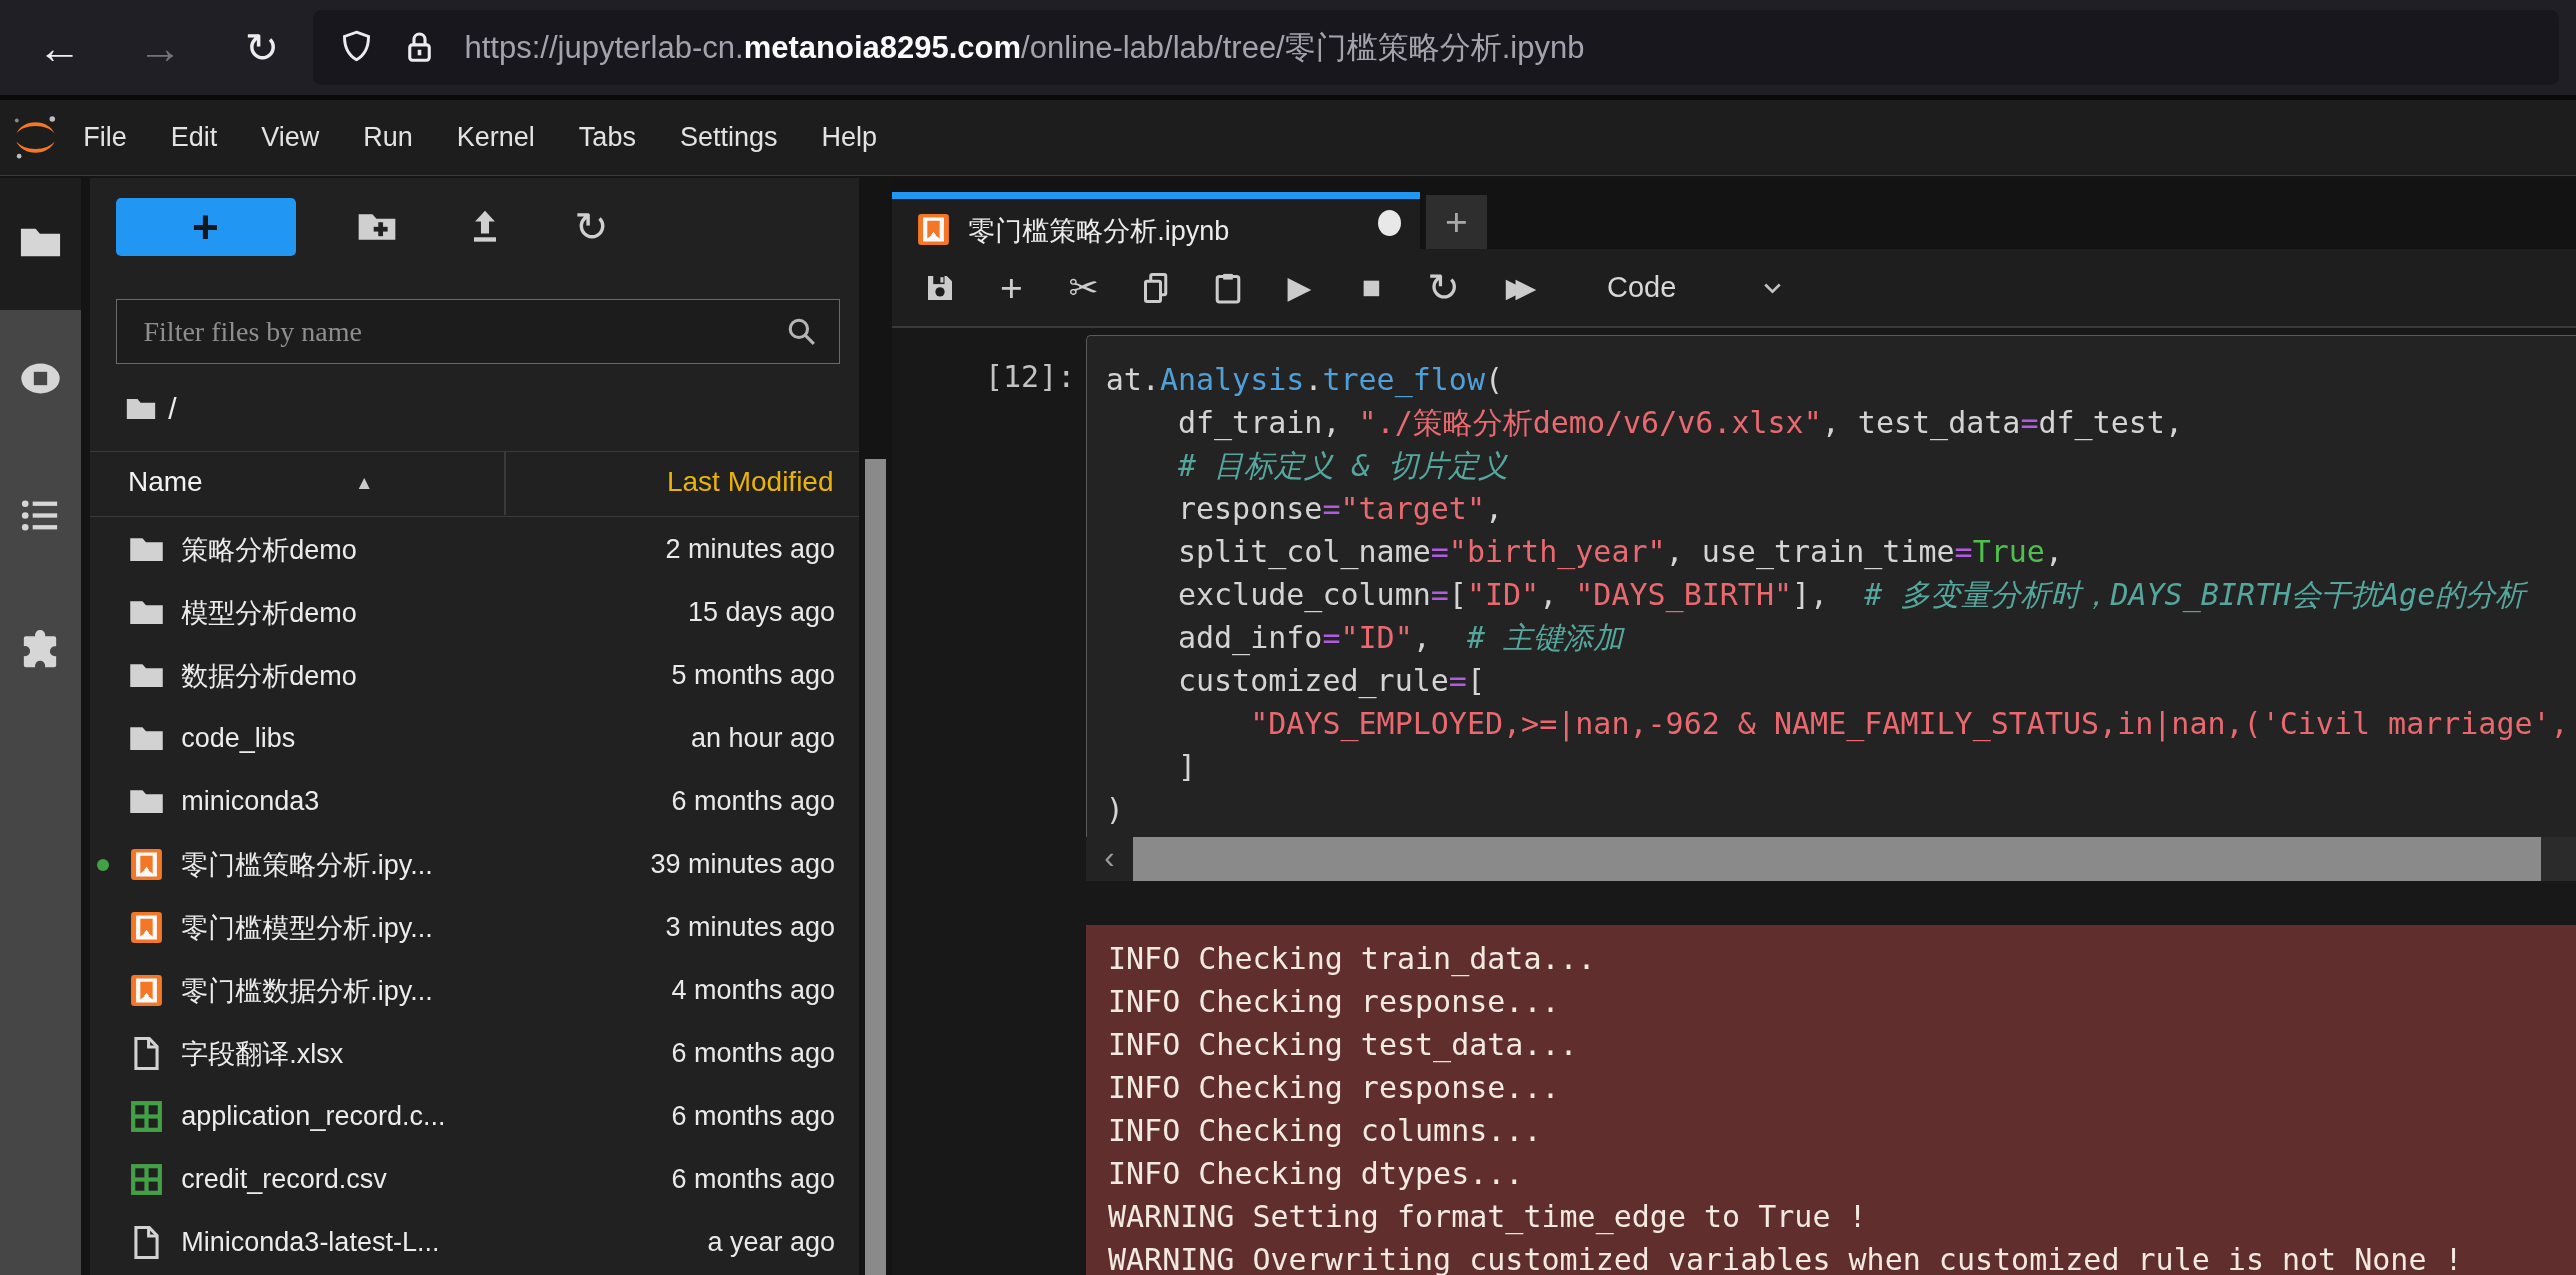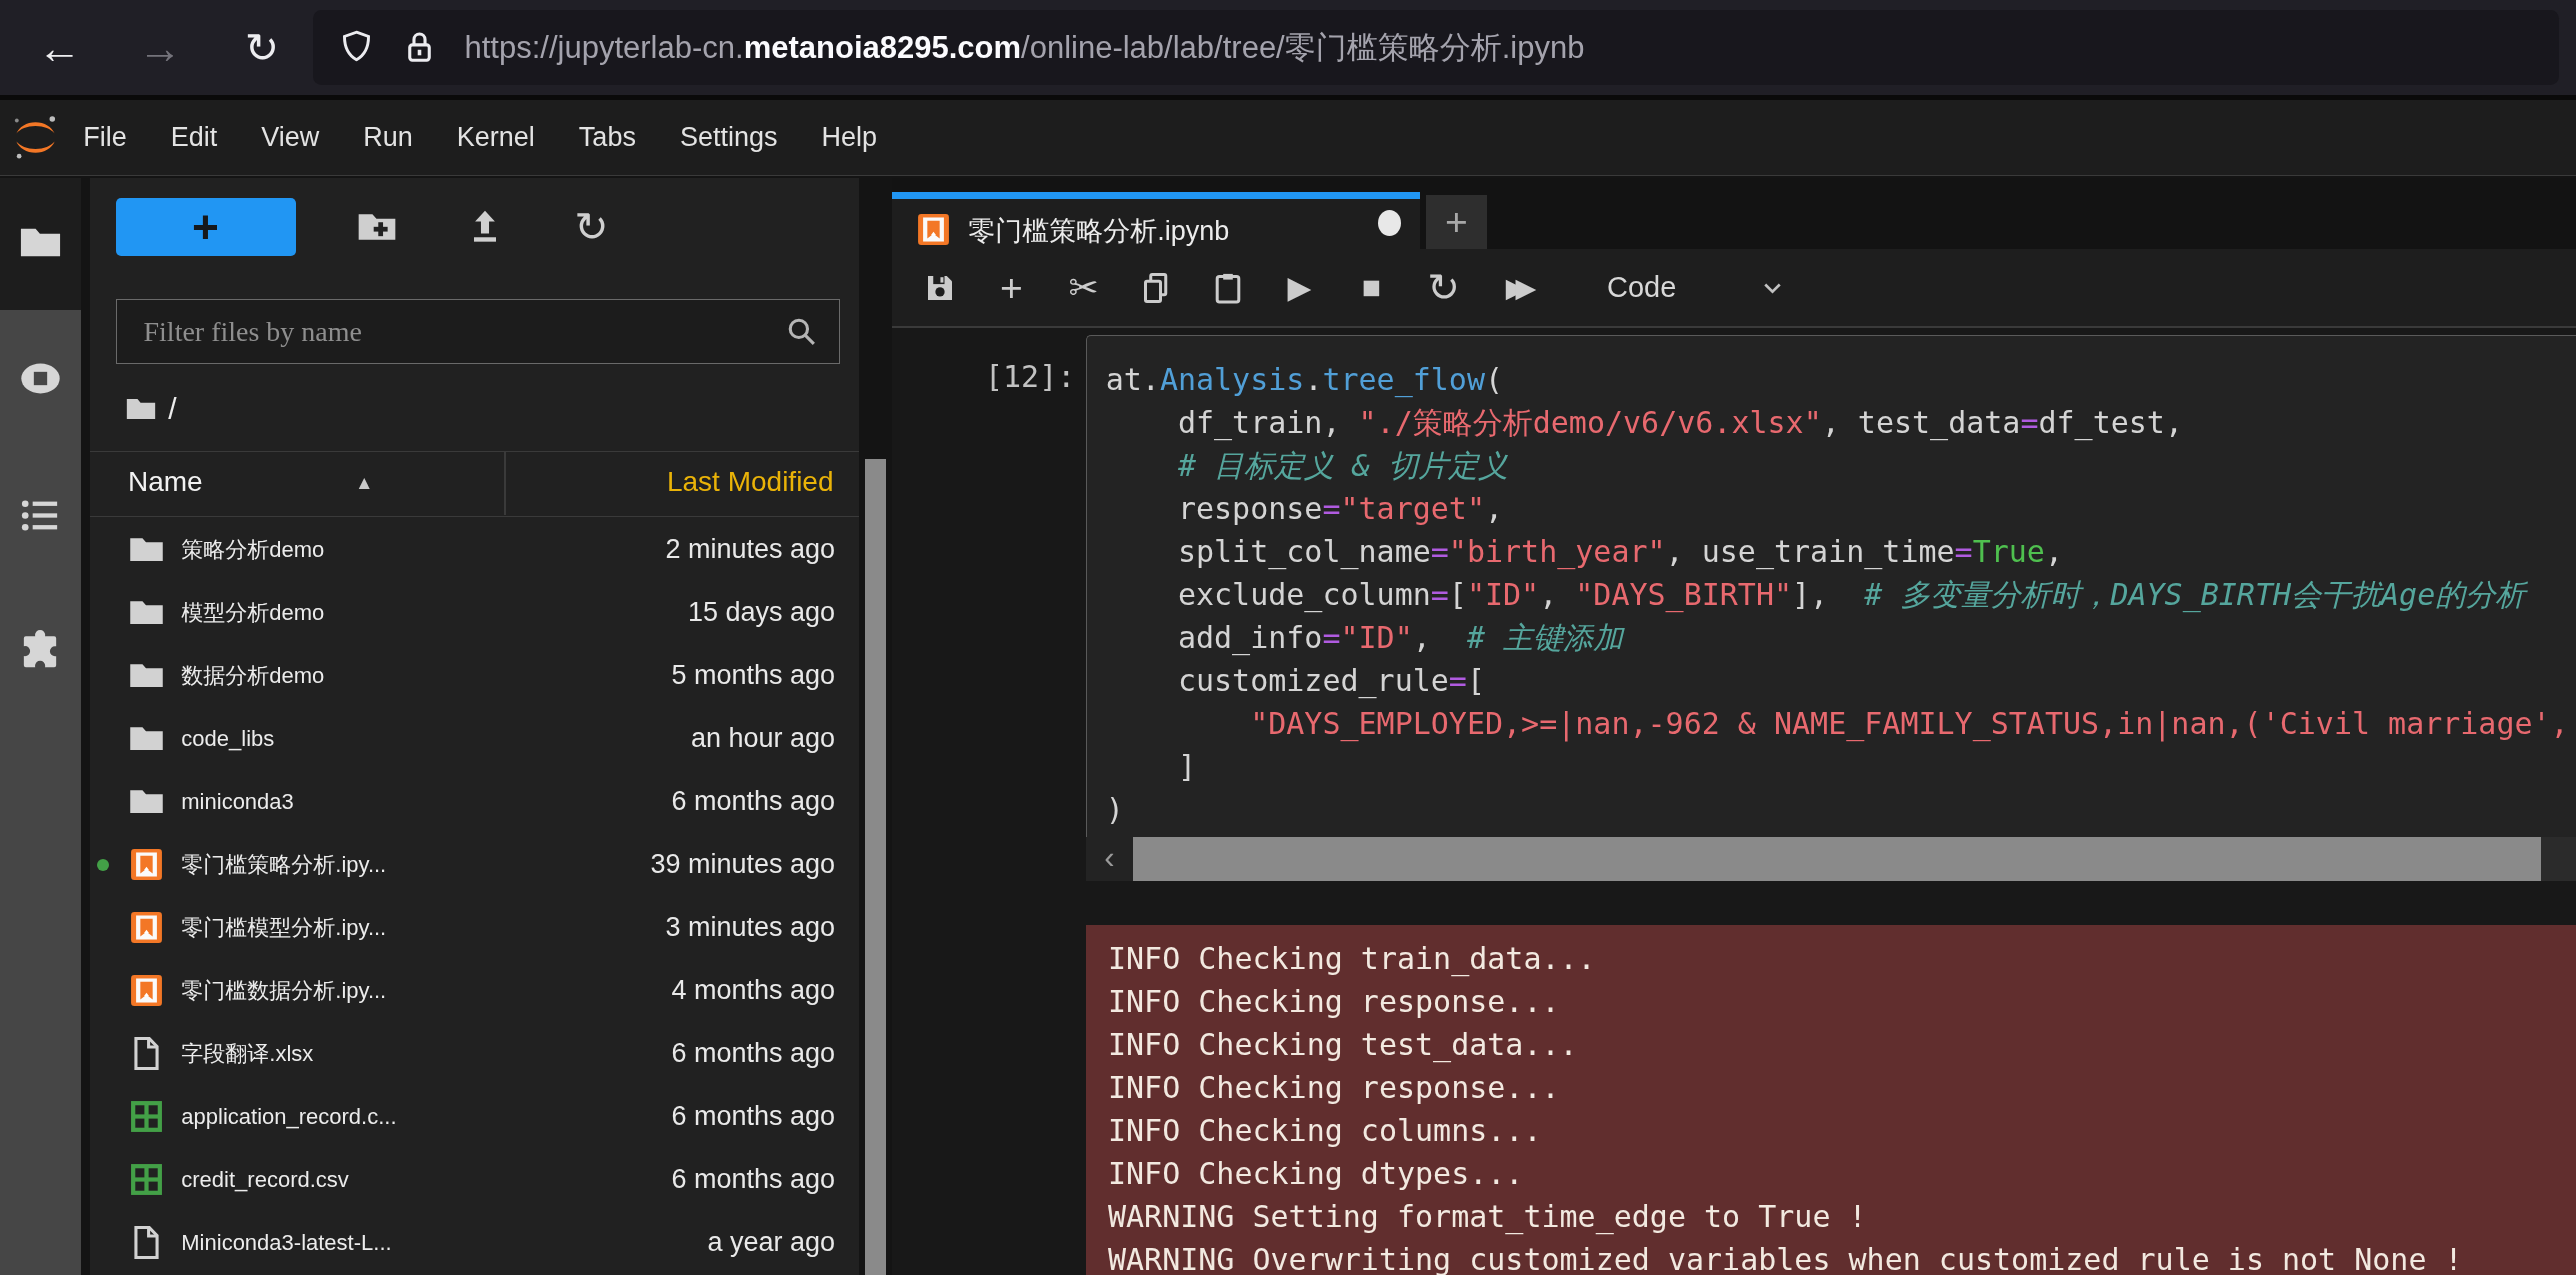--- a/index.html
+++ b/index.html
@@ -41,21 +41,21 @@
   .crumbs .cicon{width:34px;height:34px;color:#cfcfcf}
   .crumbs .cslash{color:#ededed;font-size:30px;margin-left:10.2px}
   .list-header{position:absolute;left:0;top:273px;width:769px;height:66px;border-top:1.7px solid #3a3a3a;border-bottom:1.7px solid #3a3a3a;box-sizing:border-box}
   .hdr-name{position:absolute;left:38px;top:13.6px;font-size:28px;color:#f2f2f2}
   .hdr-sort{position:absolute;left:265px;top:20.4px;font-size:18.7px;color:#c9c9c9}
   .hdr-div{position:absolute;left:414px;top:0;width:1.7px;height:63px;background:#3a3a3a}
   .hdr-mod{position:absolute;right:25.5px;top:13.6px;font-size:28px;color:#eab308}
   .rows{position:absolute;left:0;top:340px;width:769px;height:758px;overflow:hidden}
   .file-row{position:relative;height:63px;display:flex;align-items:center}
   .file-row .fic{width:39px;height:39px;margin-left:37px;color:#d2d2d2;flex:0 0 auto}
-  .file-row .fname{margin-left:15.3px;font-size:22px;color:#ececec;white-space:nowrap}
+  .file-row .fname{margin-left:15.3px;font-size:27px;color:#ececec;white-space:nowrap}
   .file-row .ftime{margin-left:auto;padding-right:24px;font-size:27px;color:#e9e9e9;white-space:nowrap}
   .run-dot{position:absolute;left:6.8px;top:25.5px;width:12.7px;height:12.7px;border-radius:50%;background:#43a047}
   .fp-scrollbar{position:absolute;left:865px;top:459px;width:21px;height:817px;background:#8a8a8a}
   
   .main{position:absolute;left:892px;top:178px;width:1684px;height:1097px;background:#131313}
   .tab{position:absolute;left:0;top:14.4px;width:528px;height:57px;background:#1e1e1e;border-top:7.6px solid #2196f3;box-sizing:border-box;display:flex;align-items:flex-end}
   .tab .tic{width:39px;height:39px;margin-left:22px;flex:0 0 auto}
   .tab .tlabel{margin-left:15.3px;font-size:27px;color:#ececec;white-space:nowrap}
   .dirty-dot{position:absolute;left:486px;top:11px;width:23px;height:26px;border-radius:50%;background:#e8e8e8}
   .tab-plus{position:absolute;left:534px;top:17px;width:61px;height:54px;background:#2e2e2e;color:#a8a8a8;font-size:39px;display:flex;align-items:center;justify-content:center}

